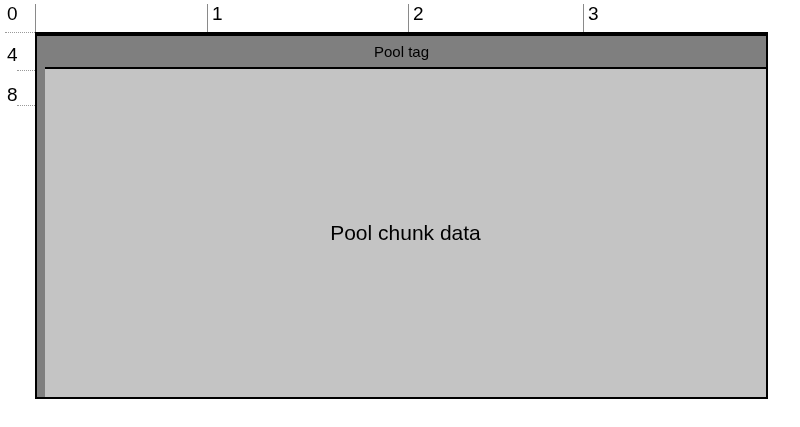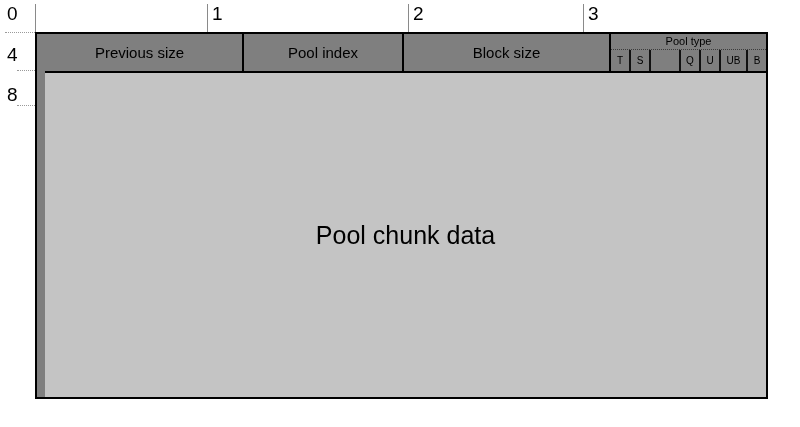--- a/index.html
+++ b/index.html
@@ -111,21 +111,21 @@
     align-items: center;
     justify-content: center;
     font-size: 15px;
   }
   .row-chunk {
     flex: 1;
     border-top: 2px solid #000000;
     background: #c4c4c4;
     align-items: center;
     justify-content: center;
-    font-size: 25px;
+    font-size: 21px;
     margin-left: 8px;
   }
   .row-footer {
     height: 35px;
     border-top: 2px solid #000000;
     align-items: center;
     justify-content: center;
     font-size: 15px;
   }
 </style>
@@ -146,36 +146,20 @@
 
   <div class="htick" style="left:5px;  top:32px;  width:30px"></div>
   <div class="htick" style="left:17px; top:70px;  width:18px"></div>
   <div class="htick" style="left:17px; top:105px; width:18px"></div>
 
   <div class="row-label" style="top:44px">4</div>
   <div class="row-label" style="top:84px">8</div>
 
   <div class="mem-table">
 
-    <div class="row row-header">
-      <div class="hcell cell-prev">Previous size</div>
-      <div class="hcell cell-index">Pool index</div>
-      <div class="hcell cell-block">Block size</div>
-      <div class="hcell cell-pooltype">
-        <div class="pt-label">Pool type</div>
-        <div class="pt-bits">
-          <div class="pt-bit bit-t">T</div>
-          <div class="pt-bit bit-s">S</div>
-          <div class="pt-bit bit-sp"></div>
-          <div class="pt-bit bit-q">Q</div>
-          <div class="pt-bit bit-u">U</div>
-          <div class="pt-bit bit-ub">UB</div>
-          <div class="pt-bit bit-b">B</div>
-        </div>
-      </div>
-    </div>
 
+    <div class="row row-pooltag">Pool tag</div>
 
     <div class="row row-chunk">Pool chunk data</div>
 
 
   </div>
 </div>
 
 </body></html>

